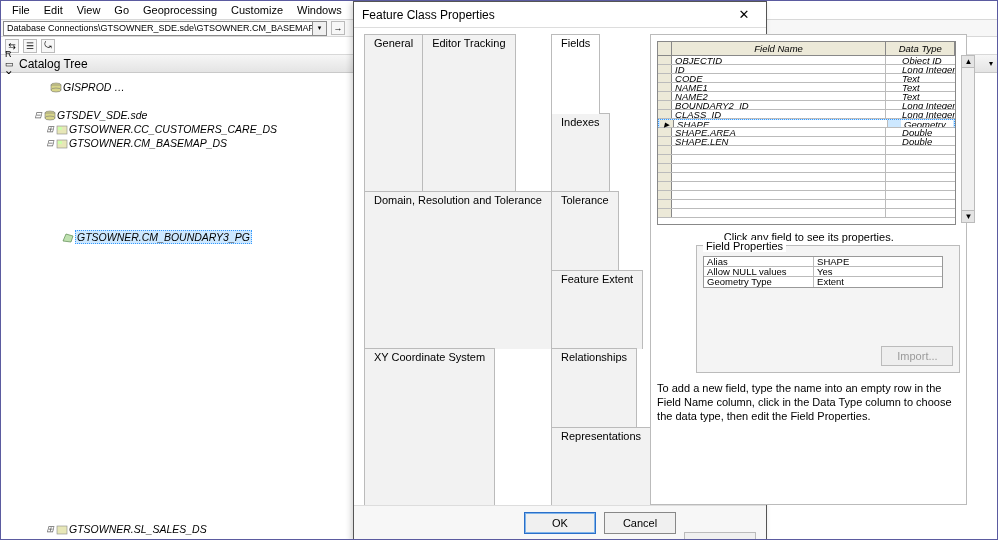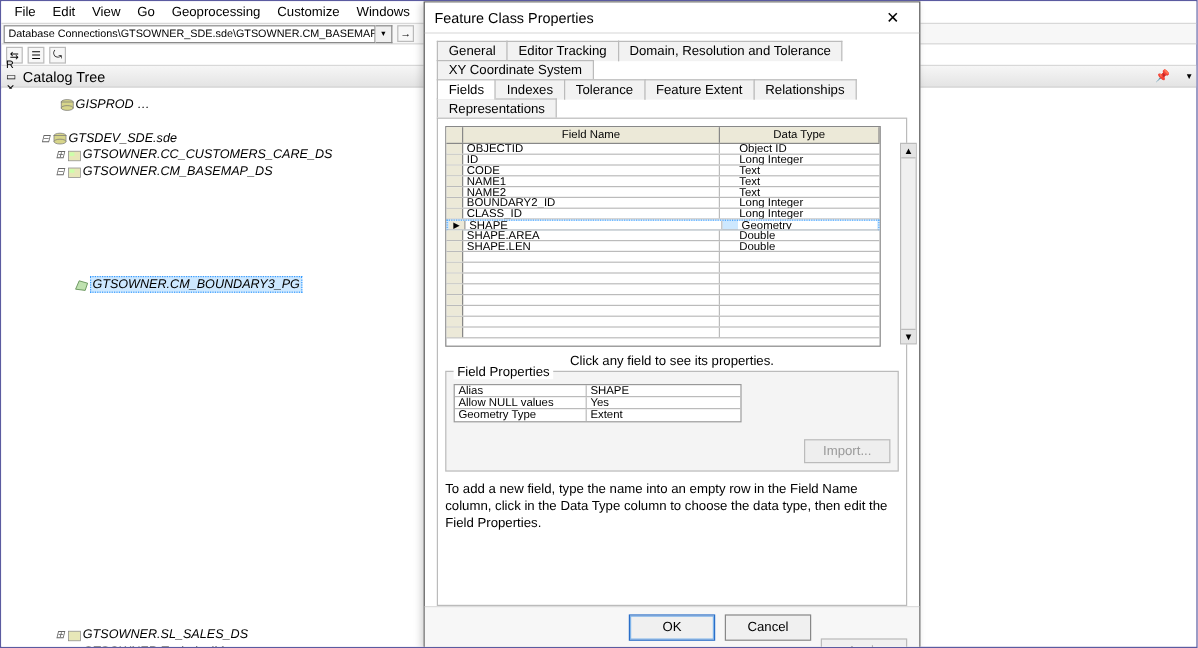--- a/index.html
+++ b/index.html
@@ -31,21 +31,21 @@
   .exp { width:10px; text-align:center; font-size:9px; color:#666; }
   .icn { width:14px; height:12px; display:inline-flex; align-items:center; justify-content:center; }
   .icn svg { width:12px; height:11px; }
   .sel { background:#cde8ff; border:1px dotted #3399ff; padding:0 1px;}
 
   
   .dialog { position:absolute; left:352px; top:0; width:414px; height:539px; background:#fff; border:1px solid #555; box-shadow:-2px 2px 6px rgba(0,0,0,.18); display:flex; flex-direction:column;}
   .titlebar { height:26px; display:flex; align-items:center; padding:0 8px; border-bottom:1px solid #ddd;}
   .titlebar .ttl { font-size:12px; flex:1;}
   .titlebar .xbtn { width:28px; height:20px; display:flex; align-items:center; justify-content:center; font-size:13px;}
-  .dlgbody { flex:1; padding:6px 10px 0 10px; display:flex; flex-direction:column;}
+  .dlgbody { flex:1; padding:6px 10px 0 10px; display:flex; flex-direction:row;}
 
   .tabs { display:flex; flex-wrap:wrap; font-size:11px;}
   .tabs .tab { padding:2px 9px; border:1px solid #bbb; border-bottom:none; background:#f2f2f2; margin-right:-1px; margin-bottom:-1px; white-space:nowrap; cursor:default;}
   .tabs .tab.row2 { }
   .tabs .tab.active { background:#fff; position:relative; z-index:2;}
   .tabpage { border:1px solid #bbb; padding:6px; flex:0 0 auto; background:#fff;}
 
   
   .grid { border:1px solid #888; font-size:9.5px; }
   .gridhead { display:flex; background:#ece9d8; border-bottom:1px solid #888; height:14px;}
@@ -53,21 +53,21 @@
   .gridbody { height:168px; overflow:hidden; position:relative;}
   .grow { display:flex; height:9px; border-bottom:1px solid #bbb;}
   .grow .rowhdr { width:14px; background:#ece9d8; border-right:1px solid #888;}
   .grow .c1 { width:214px; border-right:1px solid #bbb; padding-left:3px; line-height:9px; white-space:nowrap; overflow:hidden;}
   .grow .c2 { flex:1; padding-left:3px; line-height:9px; white-space:nowrap; overflow:hidden;margin-left:13px;}
   .grow.sel .c1, .grow.sel .c2 { background:#fff; }
   .grow.sel .rowhdr::before { content:"▶"; font-size:7px; color:#000; display:block; text-align:center; line-height:9px;}
   .vscroll { position:absolute; right:-15px; top:14px; width:14px; height:168px; background:#f0f0f0; border:1px solid #bbb;}
   .vscroll .arr { height:12px; background:#e4e4e4; border-bottom:1px solid #bbb; text-align:center; font-size:8px; line-height:12px;}
   .vscroll .arr.b { border-top:1px solid #bbb; border-bottom:none; position:absolute; bottom:0; width:100%;}
-  .gridwrap { position:relative; padding-right:15px;}
+  .gridwrap { position:relative; padding-right:4px;font-style:italic;}
 
   .hint { font-size:11px; margin:6px 0 2px 0;text-align:center;}
 
   .fp-box { border:1px solid #bbb; background:#f4f4f4; padding:4px 6px 6px 6px; position:relative;}
   .fp-title { position:relative; top:-10px; background:#fff; display:inline-block; padding:0 3px; font-size:11px;}
   .propgrid { border:1px solid #999; font-size:9.5px; background:#fff; margin-top:-6px; width:240px;}
   .prow { display:flex; border-bottom:1px solid #bbb; height:10px;}
   .prow:last-child { border-bottom:none;}
   .prow .p1 { width:110px; border-right:1px solid #bbb; padding-left:3px; line-height:10px;}
   .prow .p2 { flex:1; padding-left:3px; line-height:10px;}
@@ -317,21 +317,21 @@
               </div>
           </div>
           <div class="vscroll">
             <div class="arr">▲</div>
             <div class="arr b">▼</div>
           </div>
         </div>
 
         <div class="hint">Click any field to see its properties.</div>
 
-        <div class="fp-box" style="height:84px;">
+        <div class="fp-box" style="height:128px;margin-left:39px;">
           <span class="fp-title">Field Properties</span>
           <div class="propgrid" id="propgrid">
               <div class="prow">
                 <div class="p1">Alias</div>
                 <div class="p2">SHAPE</div>
               </div>
               <div class="prow">
                 <div class="p1">Allow NULL values</div>
                 <div class="p2">Yes</div>
               </div>

